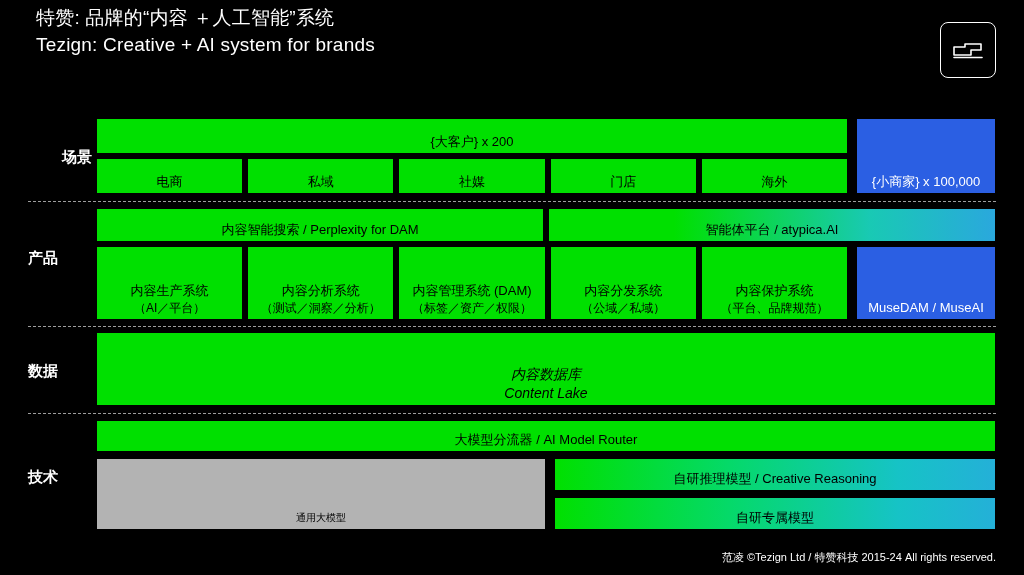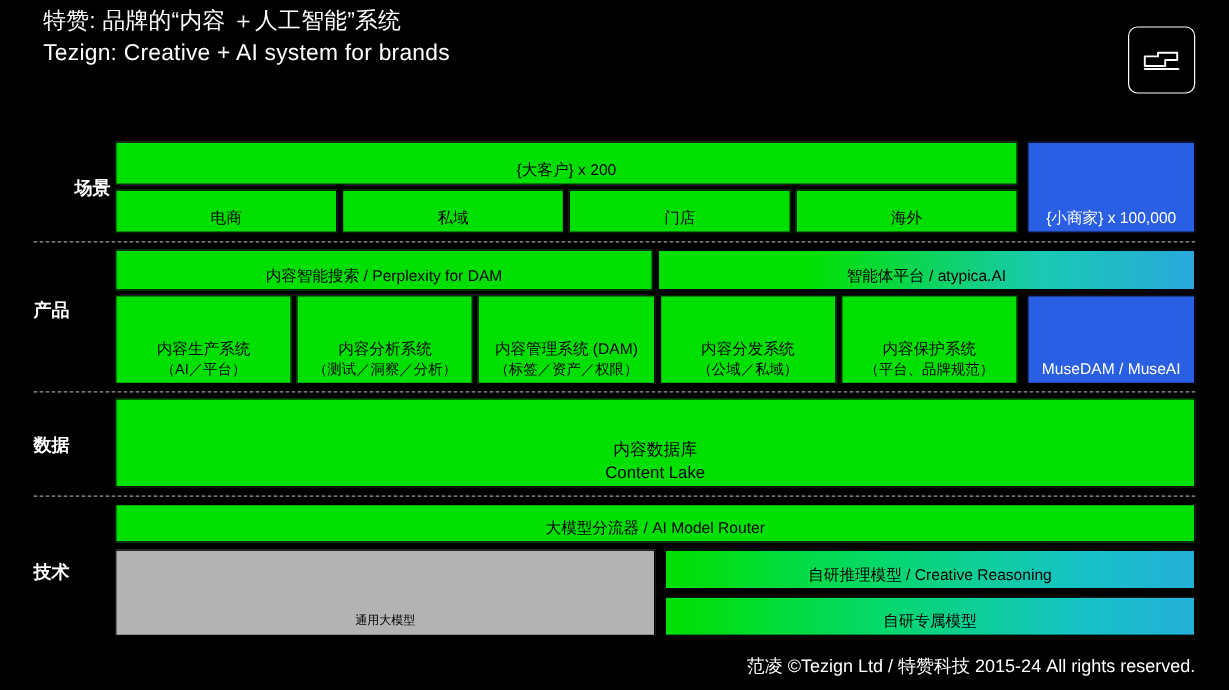--- a/index.html
+++ b/index.html
@@ -148,20 +148,21 @@
     height: 74px;
     font-size: 13px;
   }
 
   
   #data-band {
     top: 332px;
     width: 900px;
     height: 74px;
     font-size: 14px;
+    font-style: italic;
   }
 
   
   #tech-router {
     top: 420px;
     width: 900px;
     height: 32px;
     font-size: 13px;
   }
   #tech-general {
@@ -183,21 +184,21 @@
     width: 442px;
     height: 33px;
     font-size: 13px;
   }
 
   
   .footer {
     position: absolute;
     right: 28px;
     bottom: 10px;
-    font-size: 15px;
+    font-size: 11px;
     color: #ffffff;
     white-space: nowrap;
     margin-left: 28px;
   }
 </style>
 </head>
 <body>
 
 <div class="page">
 
@@ -220,20 +221,23 @@
   </div>
 
   <div class="band" id="scene-sub">
     <div class="cell green">
       <span>电商</span>
     </div>
     <div class="cell green">
       <span>私域</span>
     </div>
     <div class="cell green">
+      <span>社媒</span>
+    </div>
+    <div class="cell green">
       <span>门店</span>
     </div>
     <div class="cell green">
       <span>海外</span>
     </div>
   </div>
 
   <div class="band cell blue" id="scene-smb">
     <span>{小商家} x 100,000</span>
   </div>

